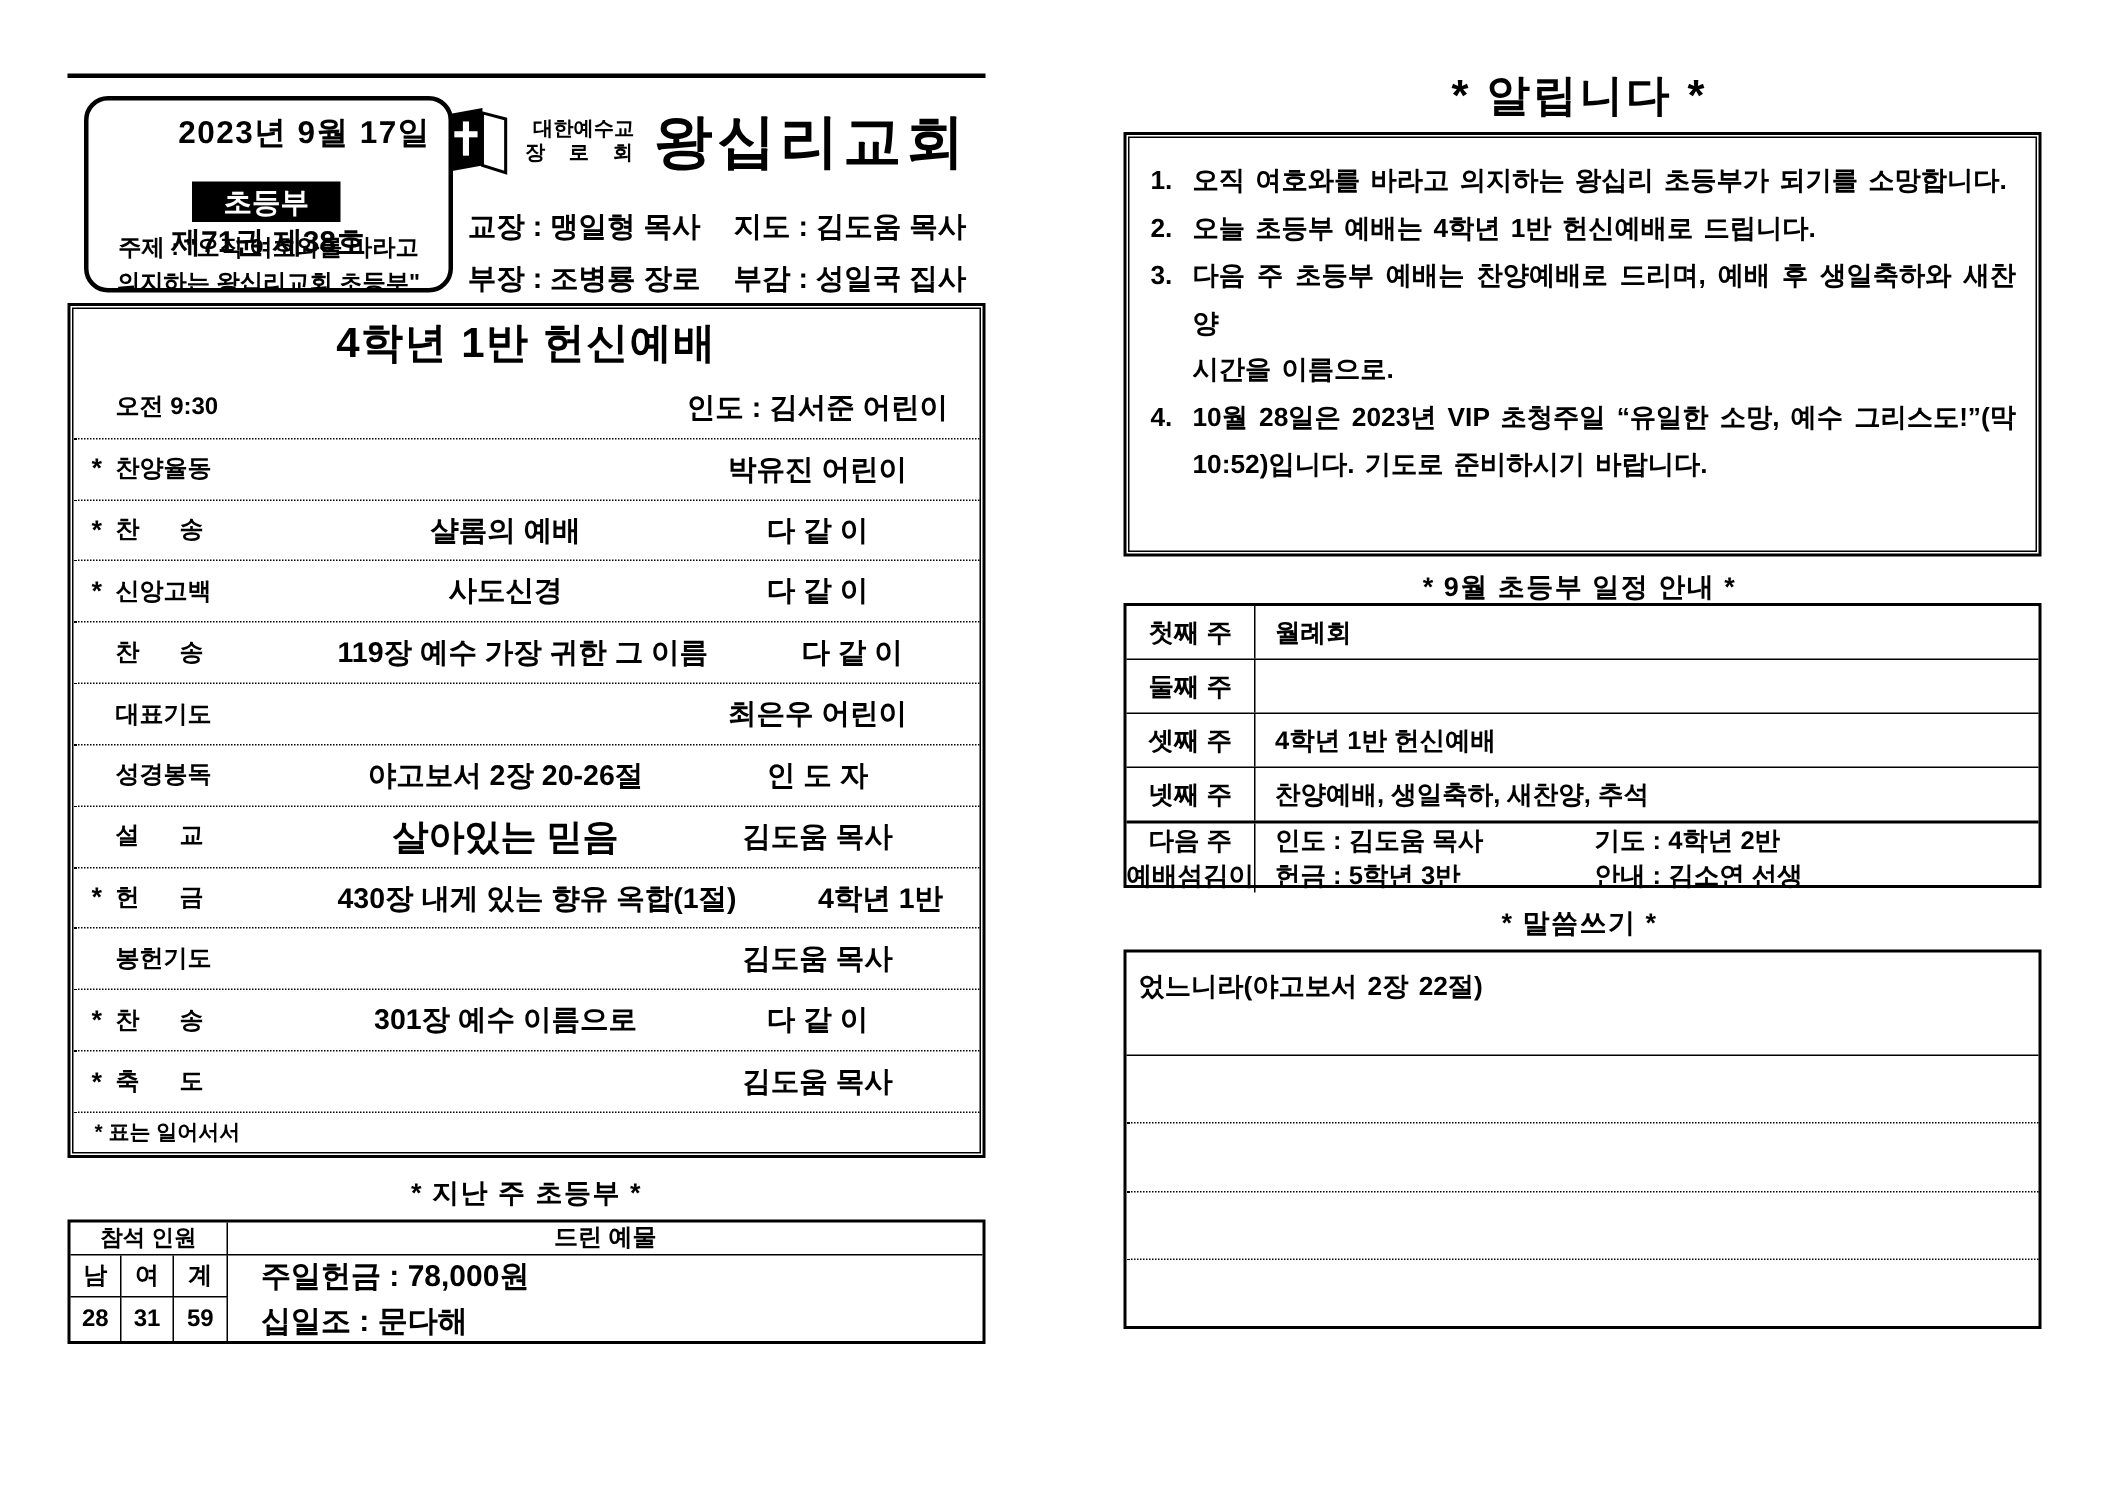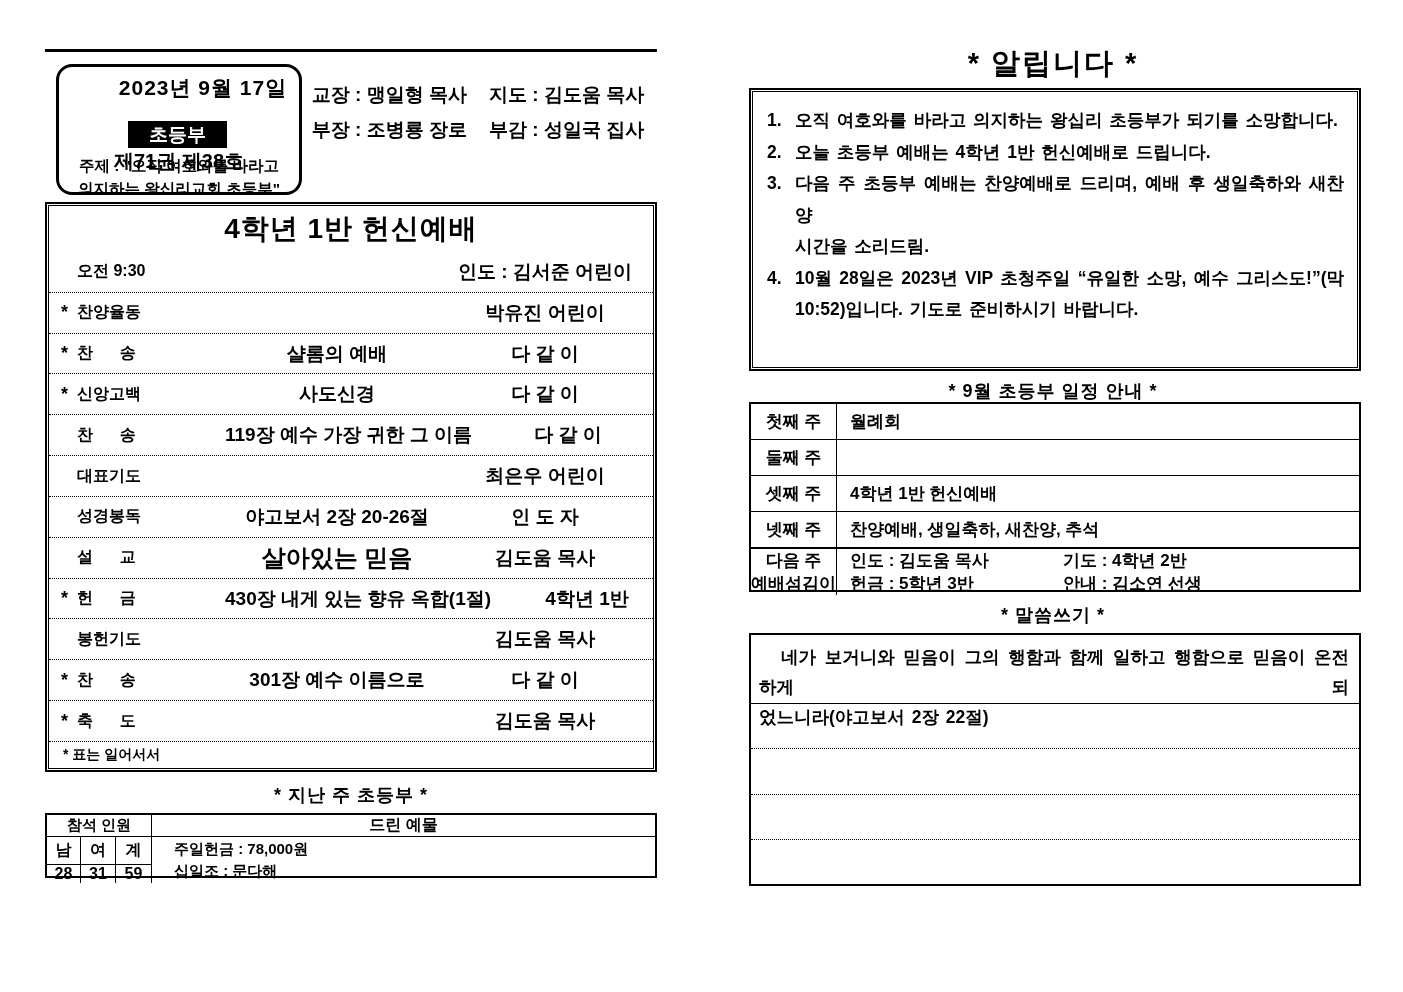--- a/index.html
+++ b/index.html
@@ -51,32 +51,32 @@
   .wcenter{flex:1;text-align:center;font-size:19px;white-space:nowrap;}
   .wcenter.sermon{font-size:24px;}
   .wperson{width:192px;flex:none;text-align:center;font-size:19px;white-space:nowrap;}
   .w-footnote{flex:none;height:26px;display:flex;align-items:center;padding-left:14px;
     font-size:14px;border-top:1px dotted #000;}
 
   .section-title{text-align:center;font-size:18px;letter-spacing:1px;}
   .lastweek-title{left:45px;top:783px;width:612px;}
 
   .lastweek-table{
-    left:45px;top:813px;width:612px;height:65px;box-sizing:border-box;border:2px solid #000;
+    left:45px;top:813px;width:612px;height:83px;box-sizing:border-box;border:2px solid #000;
     display:grid;grid-template-columns:34px 35px 36px 1fr;grid-template-rows:22px 28px 1fr;
   }
   .lw-cell{display:flex;align-items:center;justify-content:center;box-sizing:border-box;}
   .lw-att-head{grid-column:1/4;border-right:1px solid #000;border-bottom:1px solid #000;font-size:15px;}
   .lw-off-head{grid-column:4;border-bottom:1px solid #000;font-size:16px;}
   .lw-col{border-right:1px solid #000;border-bottom:1px solid #000;font-size:16px;}
   .lw-col.c3{border-right:1px solid #000;}
   .lw-val{border-right:1px solid #000;font-size:16px;}
   .lw-offering{
     grid-column:4;grid-row:2/4;display:flex;flex-direction:column;justify-content:center;
-    padding-left:22px;gap:3px;font-size:15px;
+    padding-left:22px;gap:3px;font-size:20px;
   }
 
   
   .notice-title{left:745px;top:44px;width:616px;text-align:center;font-size:29px;letter-spacing:2px;}
   .notice-box{left:749px;top:88px;width:612px;height:283px;}
   .notice-list{padding:13px 13px 0 14px;}
   .nitem{display:flex;font-size:17.5px;line-height:31.5px;}
   .nnum{width:28px;flex:none;}
   .ntext{flex:1;word-spacing:2px;}
   .stretch{text-align:justify;text-align-last:justify;}
@@ -118,20 +118,35 @@
   <div class="mh-badge-row">
     <span class="mh-badge">초등부</span>
     <span class="mh-issue">제71권 제38호</span>
   </div>
   <div class="mh-theme">주제 : "오직 여호와를 바라고</div>
   <div class="mh-theme" style="margin-top:0;">의지하는 왕십리교회 초등부"</div>
   <div class="mh-ref">(사 40:31)</div>
 </div>
 
 <div class="abs logo-block">
+  <div class="logo-row">
+    <span style="flex:none;line-height:0;">
+      <svg width="44" height="54" viewBox="0 0 54 60">
+        <polygon points="2,8 29,3 29,50 2,55" fill="#000"></polygon>
+        <rect x="13" y="14" width="5" height="28" fill="#fff"></rect>
+        <rect x="6" y="22" width="19" height="5" fill="#fff"></rect>
+        <polygon points="29,7 48,12 48,56 29,50" fill="#fff" stroke="#000" stroke-width="2.5"></polygon>
+      </svg>
+    </span>
+    <span class="logo-denom">
+      <div class="d1">대한예수교</div>
+      <div class="d2">장 로 회</div>
+    </span>
+    <span class="logo-name">왕십리교회</span>
+  </div>
   <div class="staff-grid">
     <span>교장 : 맹일형 목사</span>
     <span>지도 : 김도움 목사</span>
     <span>부장 : 조병룡 장로</span>
     <span>부감 : 성일국 집사</span>
   </div>
 </div>
 
 <div class="abs dbox worship-table">
   <div class="inner">
@@ -245,21 +260,21 @@
       <div class="nitem">
         <span class="nnum">2.</span>
         <div class="ntext">
           <div>오늘 초등부 예배는 4학년 1반 헌신예배로 드립니다.</div>
         </div>
       </div>
       <div class="nitem">
         <span class="nnum">3.</span>
         <div class="ntext">
           <div class="stretch">다음 주 초등부 예배는 찬양예배로 드리며, 예배 후 생일축하와 새찬양</div>
-          <div>시간을 소리드림.</div>
+          <div>시간을 이름으로.</div>
         </div>
       </div>
       <div class="nitem">
         <span class="nnum">4.</span>
         <div class="ntext">
           <div class="stretch">10월 28일은 2023년 VIP 초청주일 “유일한 소망, 예수 그리스도!”(막</div>
           <div>10:52)입니다. 기도로 준비하시기 바랍니다.</div>
         </div>
       </div>
     </div>
@@ -296,20 +311,19 @@
       <span>헌금 : 5학년 3반</span>
       <span>안내 : 김소연 선생</span>
     </div>
   </div>
 </div>
 
 <div class="abs section-title verse-title">* 말씀쓰기 *</div>
 
 <div class="abs verse-box">
   <div class="verse-row">
-    <div class="vline1 stretch">네가 보거니와 믿음이 그의 행함과 함께 일하고 행함으로 믿음이 온전하게 되</div>
     <div>었느니라(야고보서 2장 22절)</div>
   </div>
   <div class="write-row"></div>
   <div class="write-row"></div>
   <div class="write-row"></div>
   <div class="write-row"></div>
 </div>
 
 </body></html>

